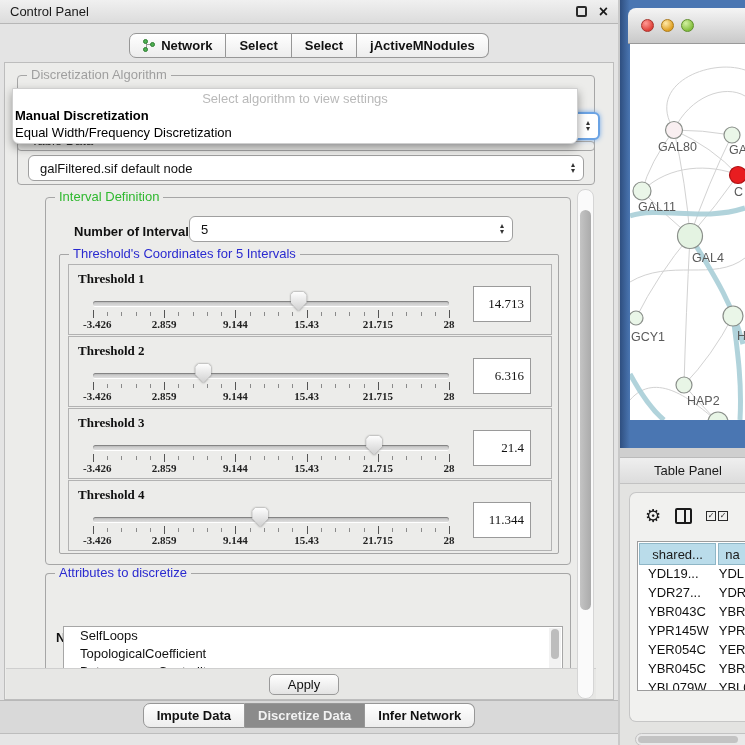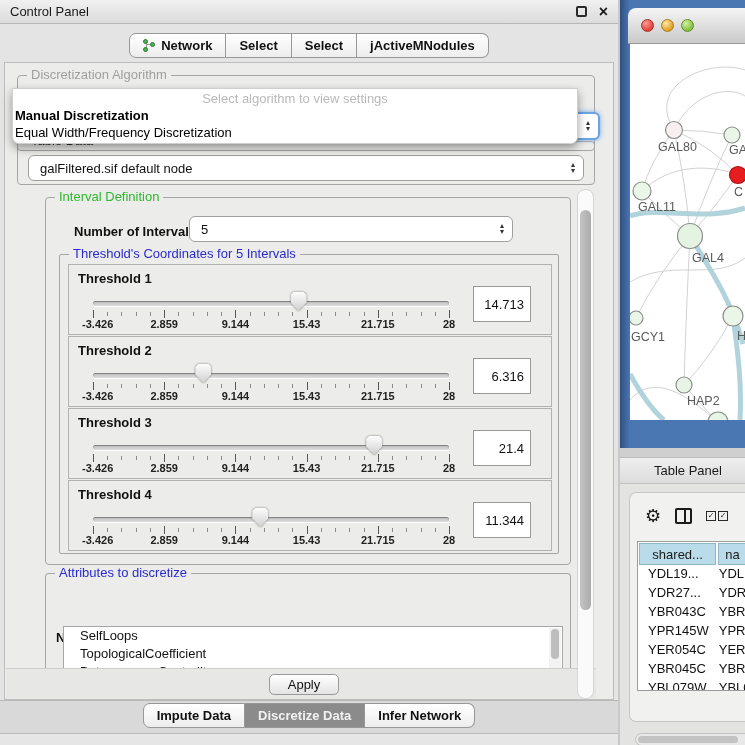--- a/index.html
+++ b/index.html
@@ -211,21 +211,21 @@
       <div class="combo abs" style="left:143px; top:18px; width:324px; height:26px;">
         <span class="val">5</span>
         <span class="spin">
             <span>▴</span>
             <span>▾</span>
           </span>
       </div>
 
       <div class="grp" style="left:13px; top:56px; width:500px; height:300px; border-radius:2px;">
         <span class="legend blue">Threshold's Coordinates for 5 Intervals</span>
-        <div id="thr-stack" class="abs" style="left:0; top:9px; width:500px;">
+        <div id="thr-stack" class="abs" style="left:0; top:9px; width:500px;font-family:Liberation Serif, serif;">
             <div class="thr">
               <div class="tlabel">Threshold 1</div>
               <div class="track"></div>
               <div class="ticks">
                 <i class="major" style="left: 0%;"></i>
                 <i class="minor" style="left: 4%;"></i>
                 <i class="minor" style="left: 8%;"></i>
                 <i class="minor" style="left: 12%;"></i>
                 <i class="minor" style="left: 16%;"></i>
                 <i class="major" style="left: 20%;"></i>

